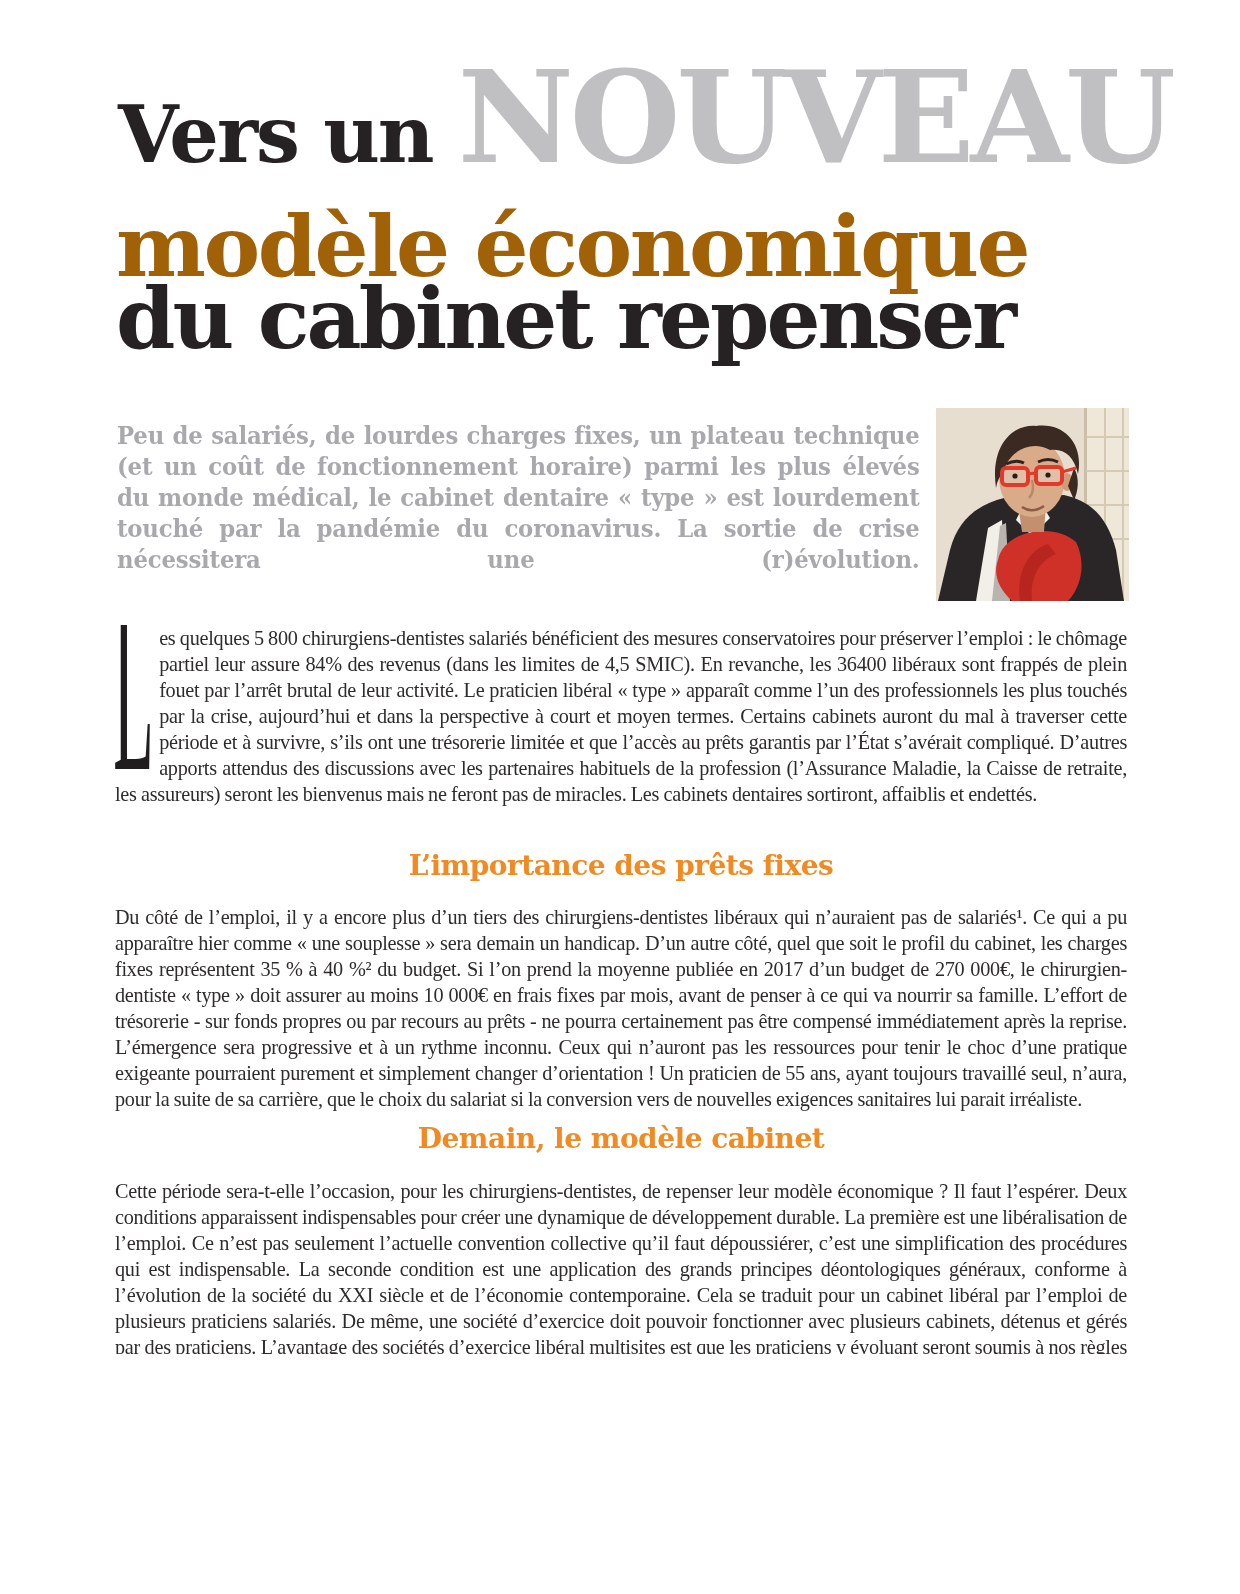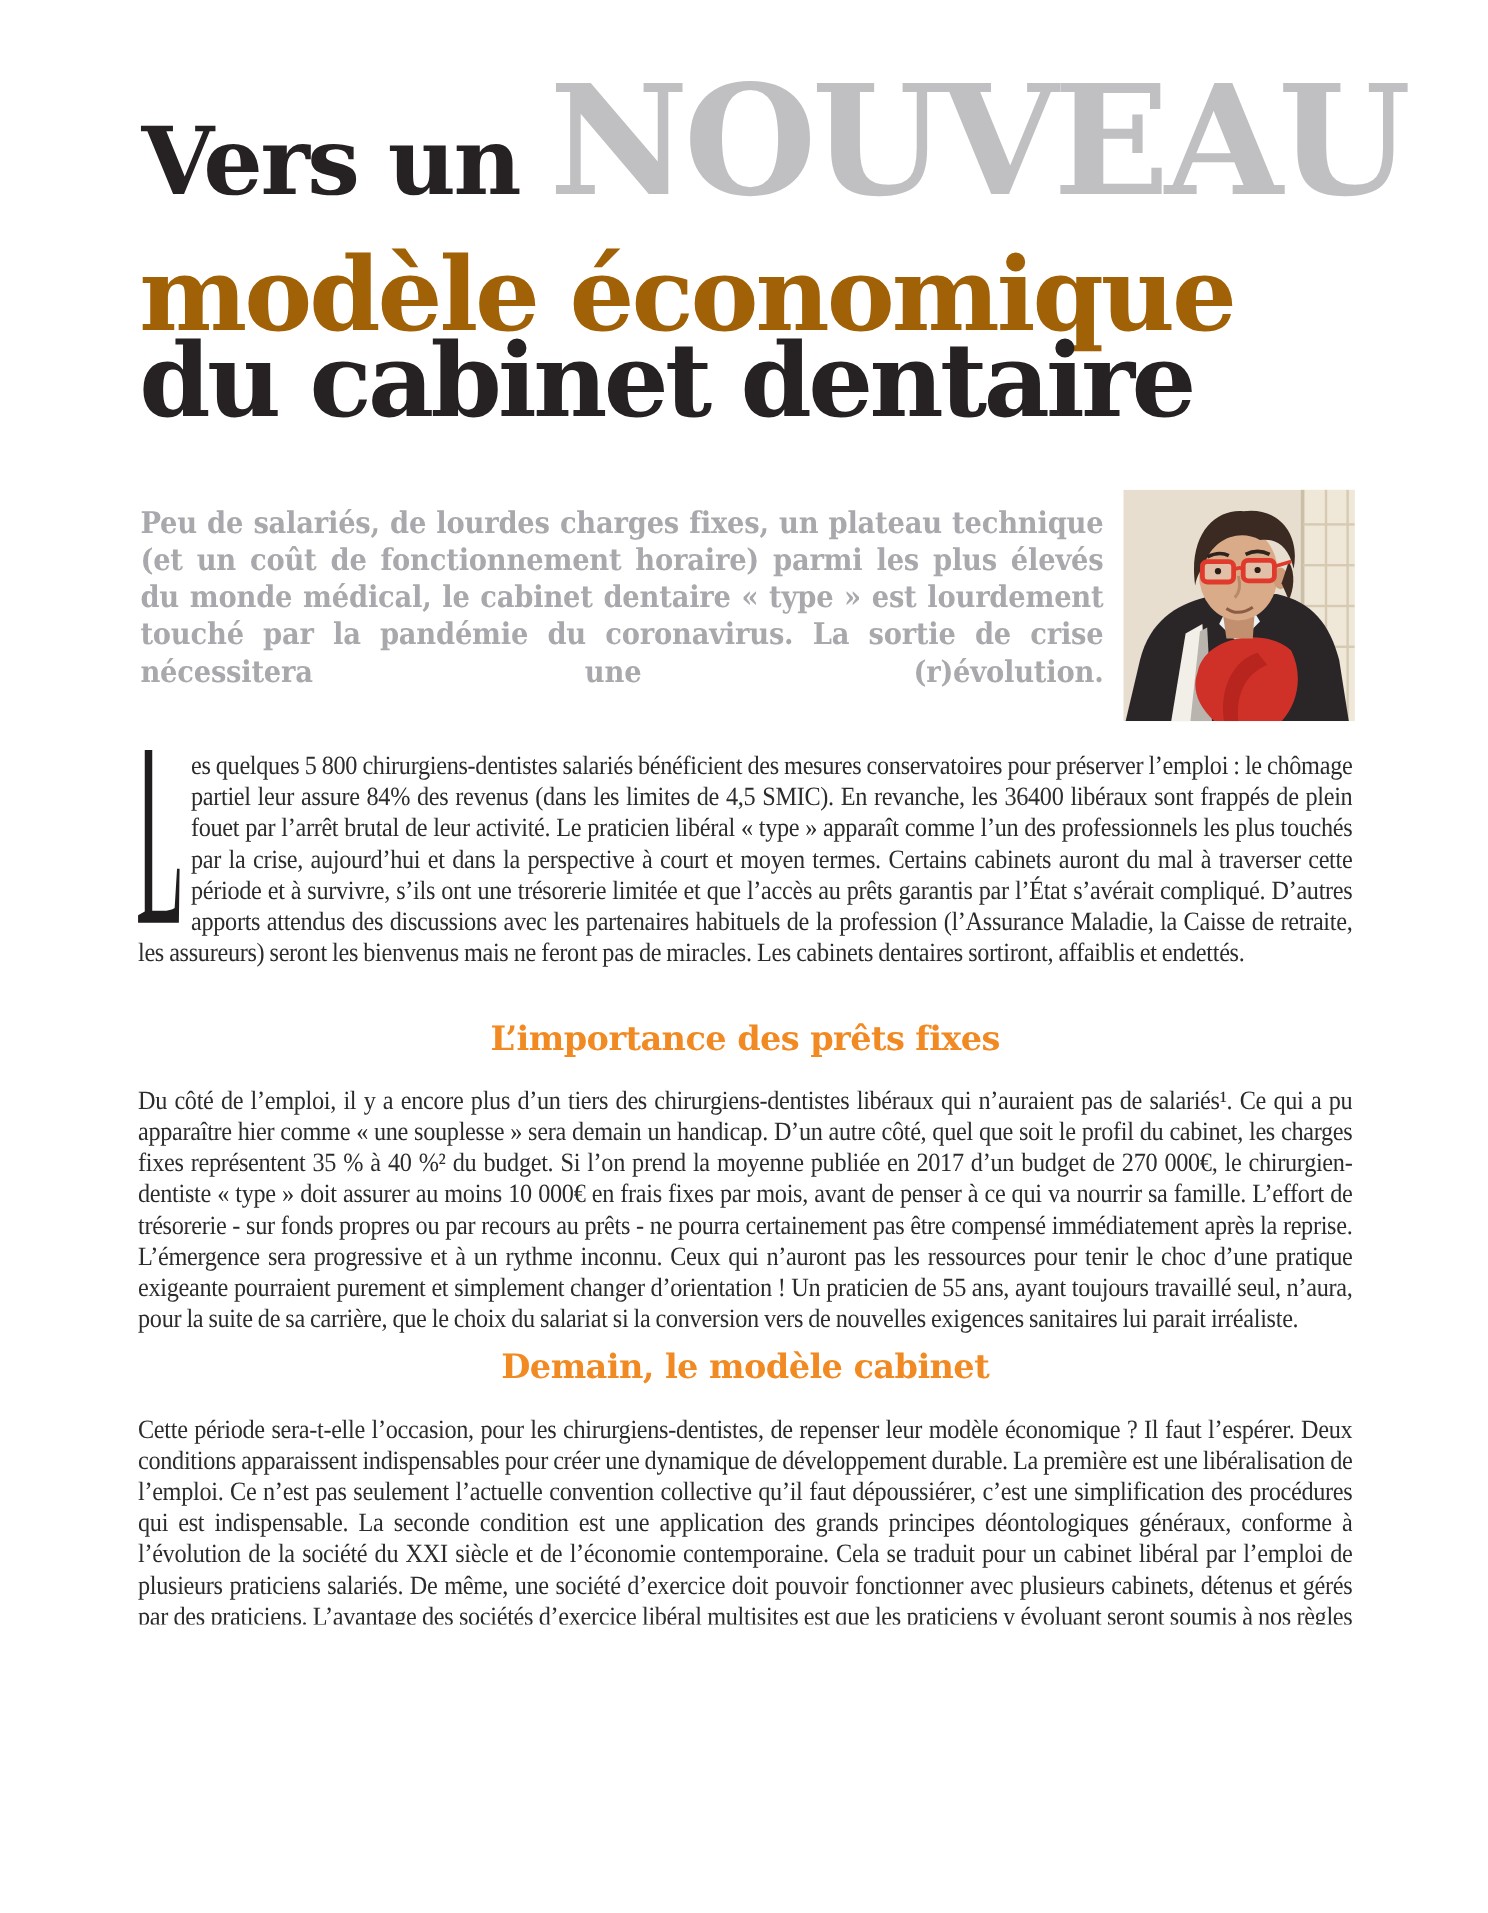--- a/index.html
+++ b/index.html
@@ -97,21 +97,21 @@
   .footer-text{font-size:16px;color:#1d4ed8;letter-spacing:-.3px;}
   .footer-text .mag-bold{font-weight:bold;}
 </style>
 </head>
 <body>
 
 <div id="page">
 
   <div class="title-line1"><span class="t-dark">Vers un </span><span class="t-gray">NOUVEAU</span></div>
   <div class="title-line2">modèle économique</div>
-  <div class="title-line3">du cabinet dentaire</div>
+  <div class="title-line3">du cabinet repenser</div>
 
   <div class="lede">Peu de salariés, de lourdes charges fixes, un plateau technique (et un coût de fonctionnement horaire) parmi les plus élevés du monde médical, le cabinet dentaire « type » est lourdement touché par la pandémie du coronavirus. La sortie de crise nécessitera une (r)évolution.</div>
 
   <div class="photo">
     <svg width="193" height="193" viewBox="0 0 193 193">
       <rect x="0" y="0" width="193" height="193" fill="#e8decf"></rect>
 
       <rect x="148" y="0" width="45" height="193" fill="#efe7d8"></rect>
       <rect x="148" y="0" width="3" height="193" fill="#cbbfa8"></rect>
       <rect x="168" y="0" width="2" height="193" fill="#d6cab3"></rect>

